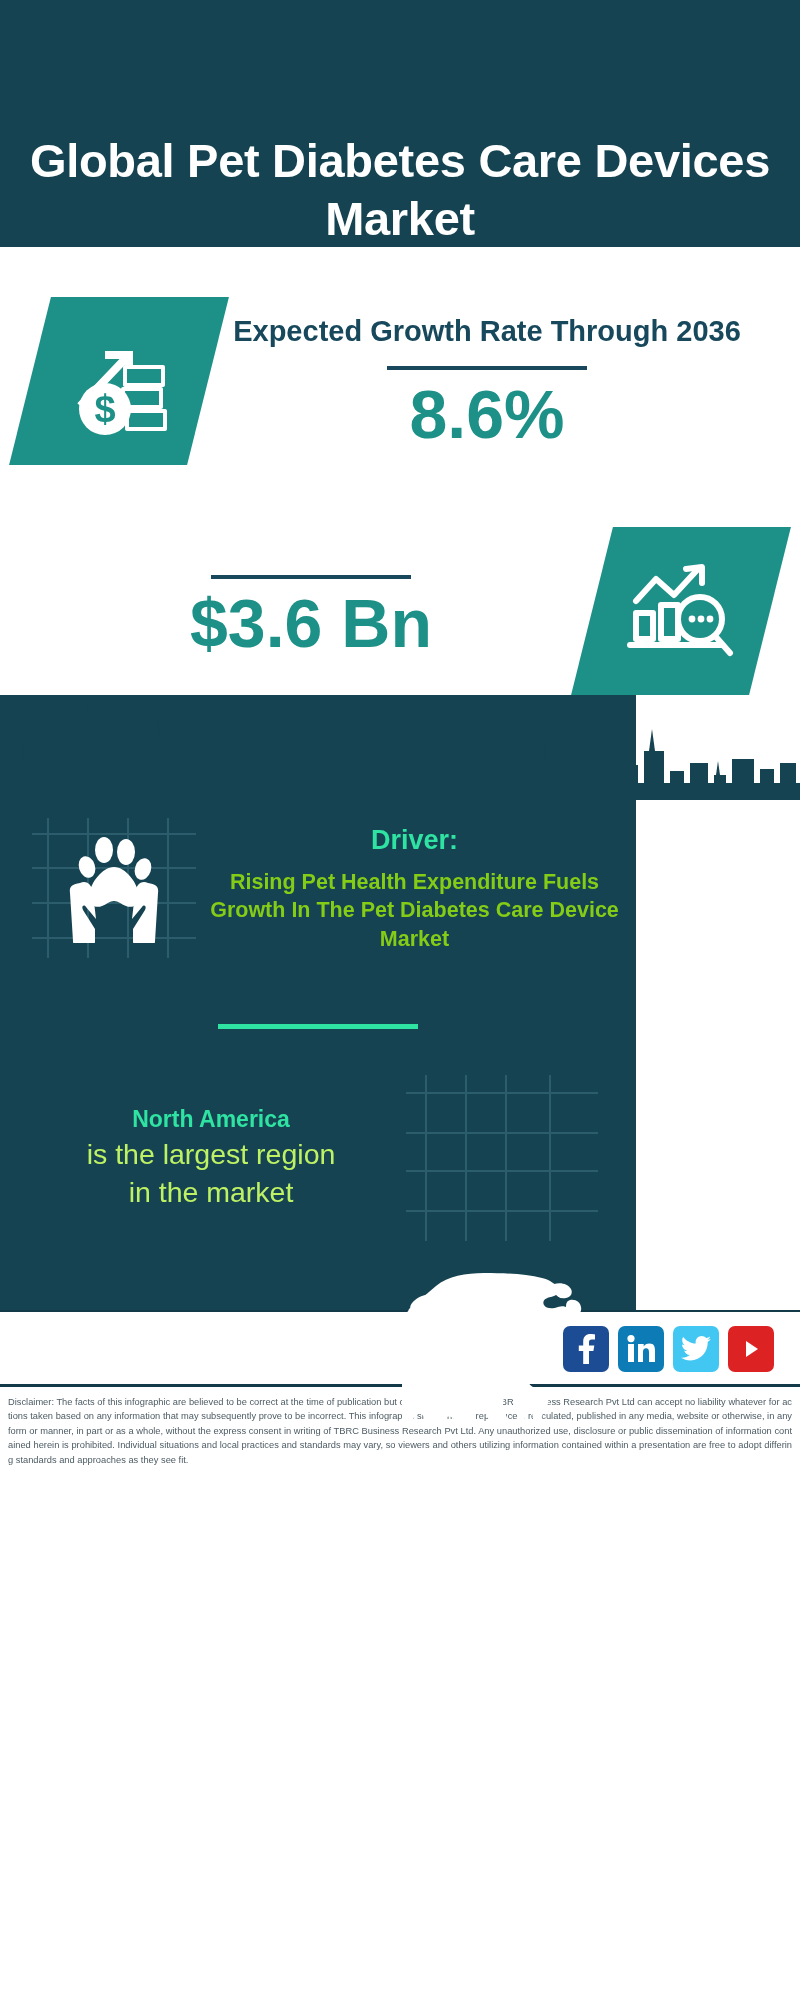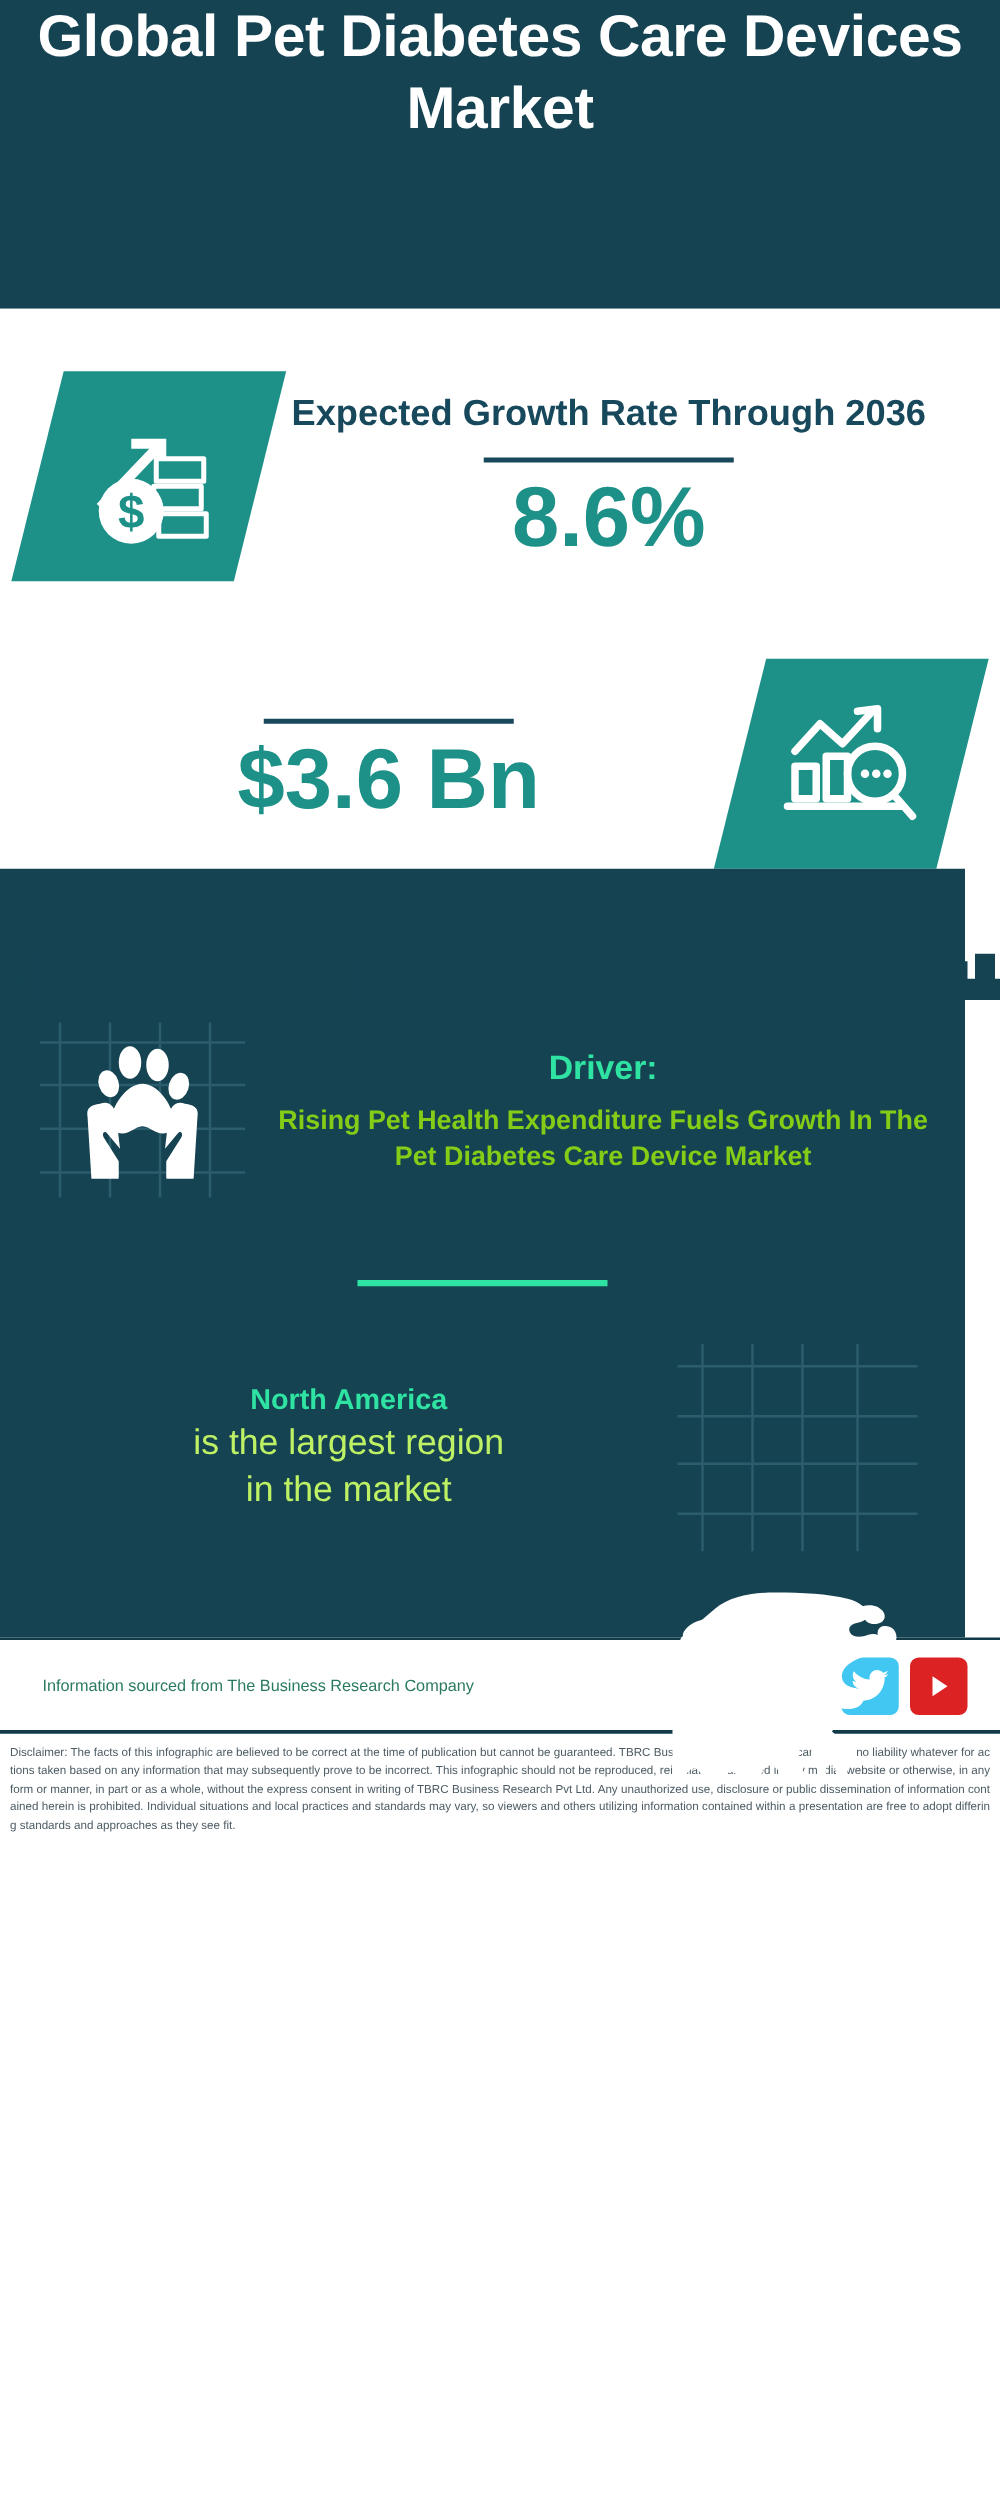--- a/index.html
+++ b/index.html
@@ -9,21 +9,21 @@
     background:#ffffff;
     font-family:"Liberation Sans", sans-serif;
     overflow:hidden;
     position:relative;
   }
 
   
   .header {
     width:800px; height:247px;
     background:#154352;
-    display:flex; align-items:flex-start; justify-content:center;
+    display:flex; align-items:flex-end; justify-content:center;
     padding:0 24px;
   }
   .header h1 {
     color:#ffffff;
     font-size:47px;
     font-weight:bold;
     line-height:1.22;
     text-align:center;
     letter-spacing:-0.3px;
   }
@@ -55,21 +55,21 @@
     margin:14px auto 8px auto;
   }
   .stat-value {
     color:#1d9188;
     font-size:68px;
     font-weight:bold;
     line-height:1.08;
   }
 
   
-  .darkwrap { position:relative; width:772px; background:#154352; }
+  .darkwrap { position:relative; width:636px; background:#154352; }
   .skyline { display:block; width:800px; height:105px; }
 
   .grid-icon { position:relative; width:175px; height:160px; flex:none; }
   .grid-icon .glines { position:absolute; inset:0; }
   .grid-icon .glyph { position:absolute; inset:0; display:flex; align-items:center; justify-content:center; }
 
   .driver-row { display:flex; align-items:center; padding:8px 14px 0 26px; }
   .driver-text { flex:1; text-align:center; padding-left:6px; }
   .driver-title {
     color:#2fe3a2; font-size:27px; font-weight:bold; line-height:1.3;
@@ -302,21 +302,20 @@
         </g>
       </svg>
     </div>
   </div>
 
   <div style="height:64px"></div>
 </div>
 
 <div class="footer">
   <div class="footer-text">
-    <div>Information sourced from The Business Research Company</div>
   </div>
   <div class="socials">
     <div class="sbox fb">
       <svg width="26" height="30" viewBox="0 0 26 30">
           <path d="M16 30 V17 h4.4 l0.9 -5.6 H16 V8.2 c0 -1.7 0.5 -2.8 2.9 -2.8 H22 V0.4 C21.4 0.3 19.6 0 17.5 0 C13.1 0 10.2 2.6 10.2 7.5 v3.9 H5.8 V17 h4.4 V30 z" fill="#fff"></path>
         </svg>
     </div>
     <div class="sbox li">
       <svg width="28" height="28" viewBox="0 0 28 28">
         <rect x="1" y="9" width="6" height="18" fill="#fff"></rect>

